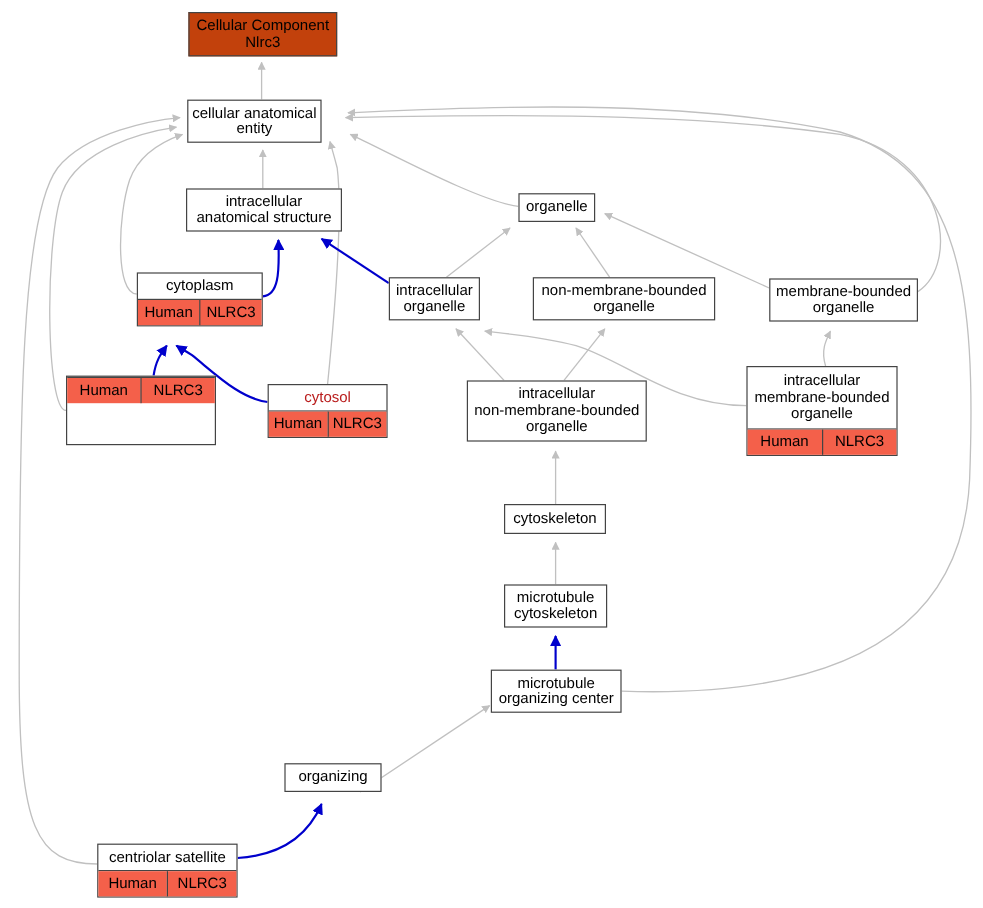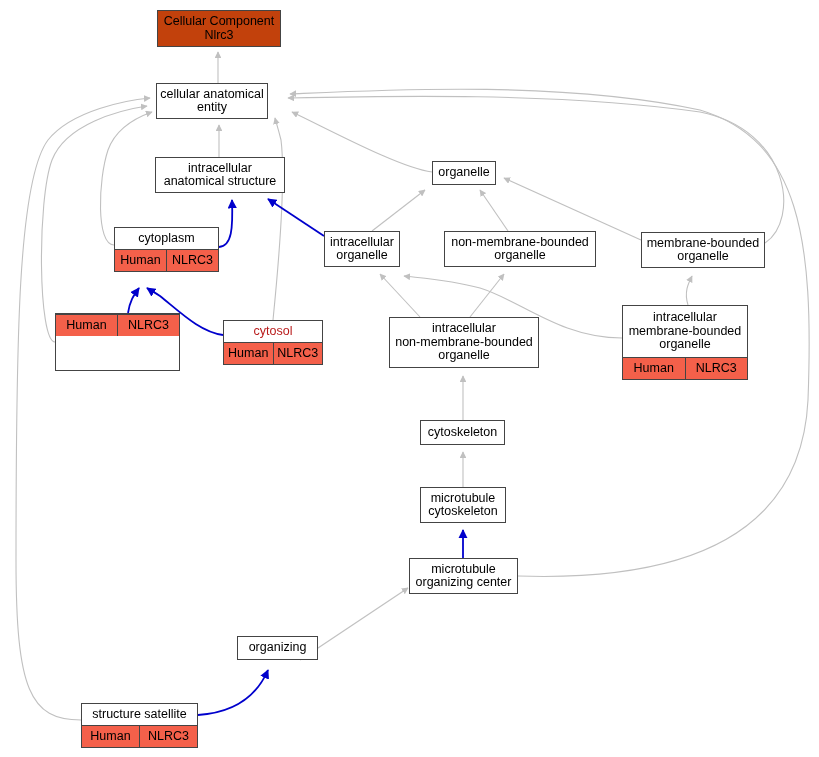--- a/index.html
+++ b/index.html
@@ -129,21 +129,21 @@
 cytoskeleton</div>
       </div>
       <div class="node" style="left: 409px; top: 558px; width: 109px; height: 36px; border-color: rgb(68, 68, 68); background: rgb(255, 255, 255);">
         <div class="title" style="color: rgb(0, 0, 0);">microtubule
 organizing center</div>
       </div>
       <div class="node" style="left: 237px; top: 636px; width: 81px; height: 24px; border-color: rgb(68, 68, 68); background: rgb(255, 255, 255);">
         <div class="title" style="color: rgb(0, 0, 0);">organizing</div>
       </div>
       <div class="node" style="left: 81px; top: 703px; width: 117px; height: 45px; border-color: rgb(68, 68, 68); background: rgb(255, 255, 255);">
-        <div class="title" style="color: rgb(0, 0, 0);">structure satellite</div>
+        <div class="title" style="color: rgb(0, 0, 0);">centriolar satellite</div>
         <div class="badges" style="border-top-color: rgb(68, 68, 68);">
           <div class="badge" style="background: rgb(244, 96, 74); border-left-color: rgb(68, 68, 68);">Human</div>
           <div class="badge" style="background: rgb(244, 96, 74); border-left-color: rgb(68, 68, 68);">NLRC3</div>
         </div>
       </div>
     </div>
 
 </div>
 
 </body></html>

